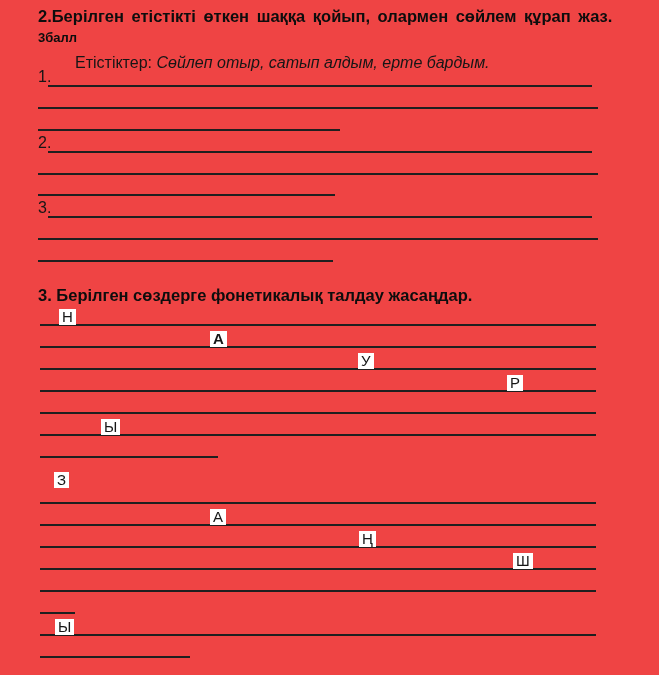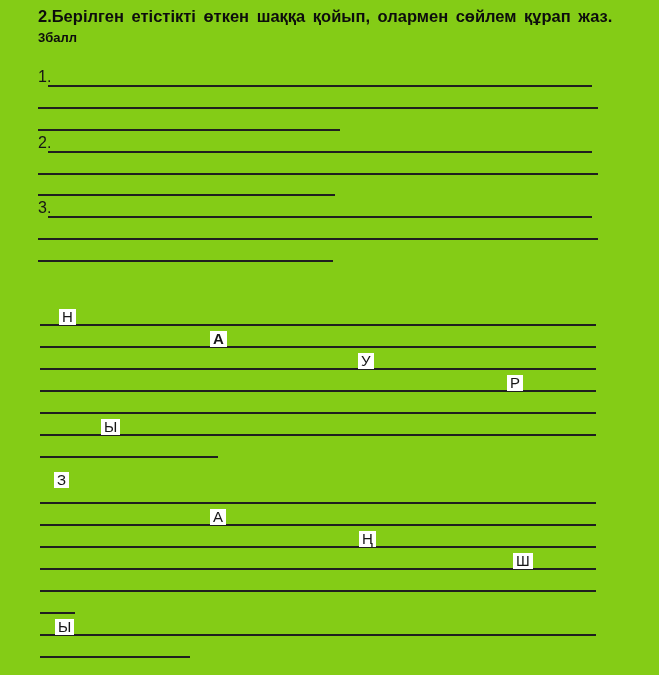--- a/index.html
+++ b/index.html
@@ -1,19 +1,19 @@
 <!DOCTYPE html>
 <html><head>
 <meta charset="utf-8">
 <style>
   html,body{margin:0;padding:0;background:#ffffff;}
   .page{
     position:relative;
     width:659px;height:675px;
-    background:#84cc16;
+    background:#ef4444;
     font-family:"Liberation Sans", sans-serif;
     color:#111111;
     overflow:hidden;
   }
   .h1{
     position:absolute;left:38px;top:7px;
     font-size:16.5px;font-weight:bold;
     word-spacing:3px;white-space:nowrap;
     color:#0d0d0d;
   }
@@ -43,36 +43,38 @@
     background:#ffffff;padding:0 3px;
   }
   .ltr.b{font-weight:bold;}
 </style>
 </head>
 <body>
 
 <div class="page">
   <div class="h1">2.Берілген етістікті өткен шаққа қойып, олармен сөйлем құрап жаз.</div>
   <div class="h1b">3балл</div>
+  <div class="verbs"><span>Етістіктер:</span>&nbsp;<i>Сөйлеп отыр, сатып алдым, ерте бардым.</i></div>
 
   <div id="rows2">
       <div class="ln" style="left: 48px; top: 85px; width: 544px;"></div>
       <span class="num" style="left: 38px; top: 68px;">1.</span>
       <div class="ln" style="left: 38px; top: 107px; width: 560px;"></div>
       <div class="ln" style="left: 38px; top: 129px; width: 302px;"></div>
       <div class="ln" style="left: 48px; top: 151px; width: 544px;"></div>
       <span class="num" style="left: 38px; top: 134px;">2.</span>
       <div class="ln" style="left: 38px; top: 173px; width: 560px;"></div>
       <div class="ln" style="left: 38px; top: 194px; width: 297px;"></div>
       <div class="ln" style="left: 48px; top: 216px; width: 544px;"></div>
       <span class="num" style="left: 38px; top: 199px;">3.</span>
       <div class="ln" style="left: 38px; top: 238px; width: 560px;"></div>
       <div class="ln" style="left: 38px; top: 260px; width: 295px;"></div>
     </div>
 
+  <div class="h2">3. Берілген сөздерге фонетикалық талдау жасаңдар.</div>
 
   <div id="rows3">
       <div class="ln" style="left: 40px; top: 324px; width: 556px;"></div>
       <span class="ltr" style="left: 59px; top: 309px;">Н</span>
       <div class="ln" style="left: 40px; top: 346px; width: 556px;"></div>
       <span class="ltr b" style="left: 210px; top: 331px;">А</span>
       <div class="ln" style="left: 40px; top: 368px; width: 556px;"></div>
       <span class="ltr" style="left: 358px; top: 353px;">У</span>
       <div class="ln" style="left: 40px; top: 390px; width: 556px;"></div>
       <span class="ltr" style="left: 507px; top: 375px;">Р</span>

